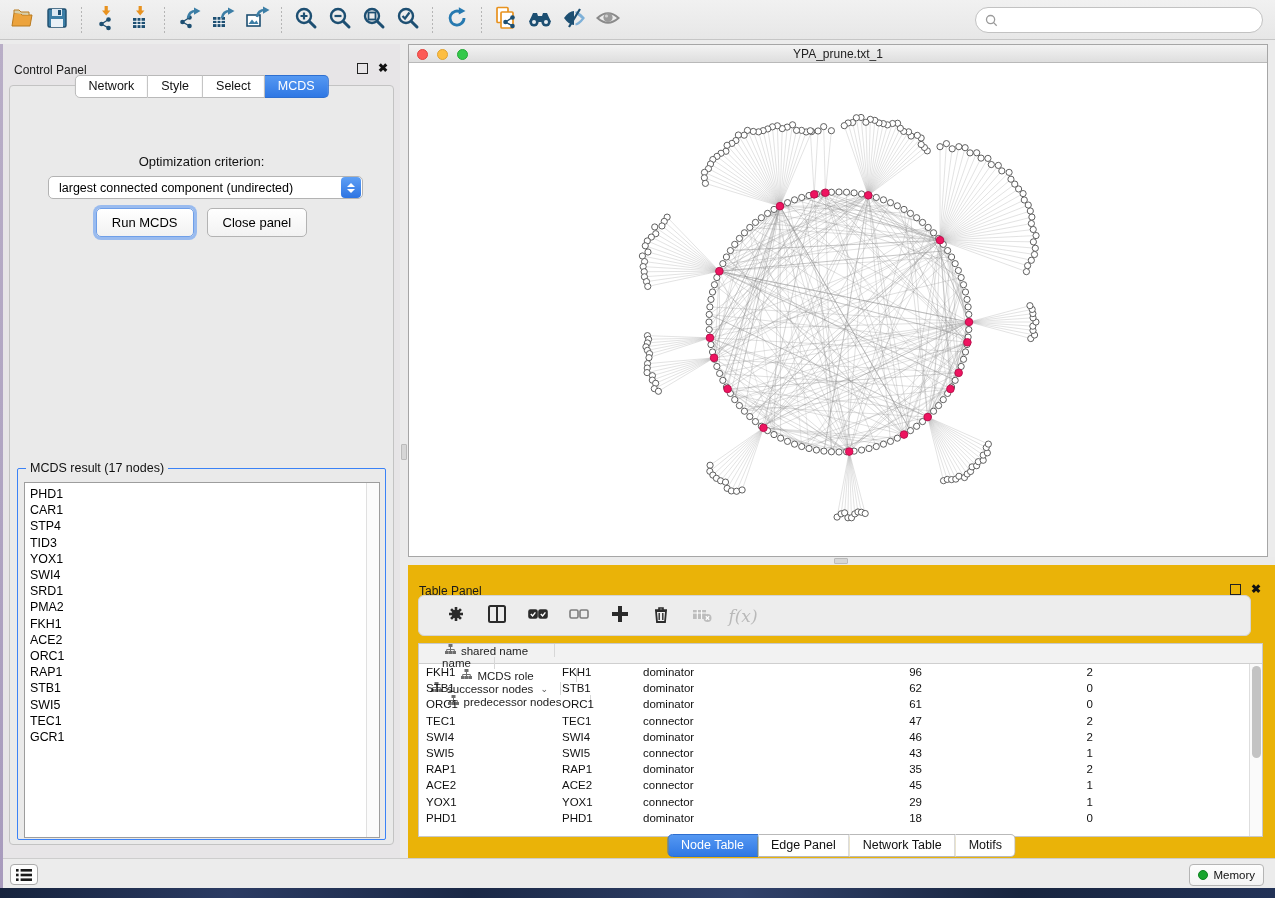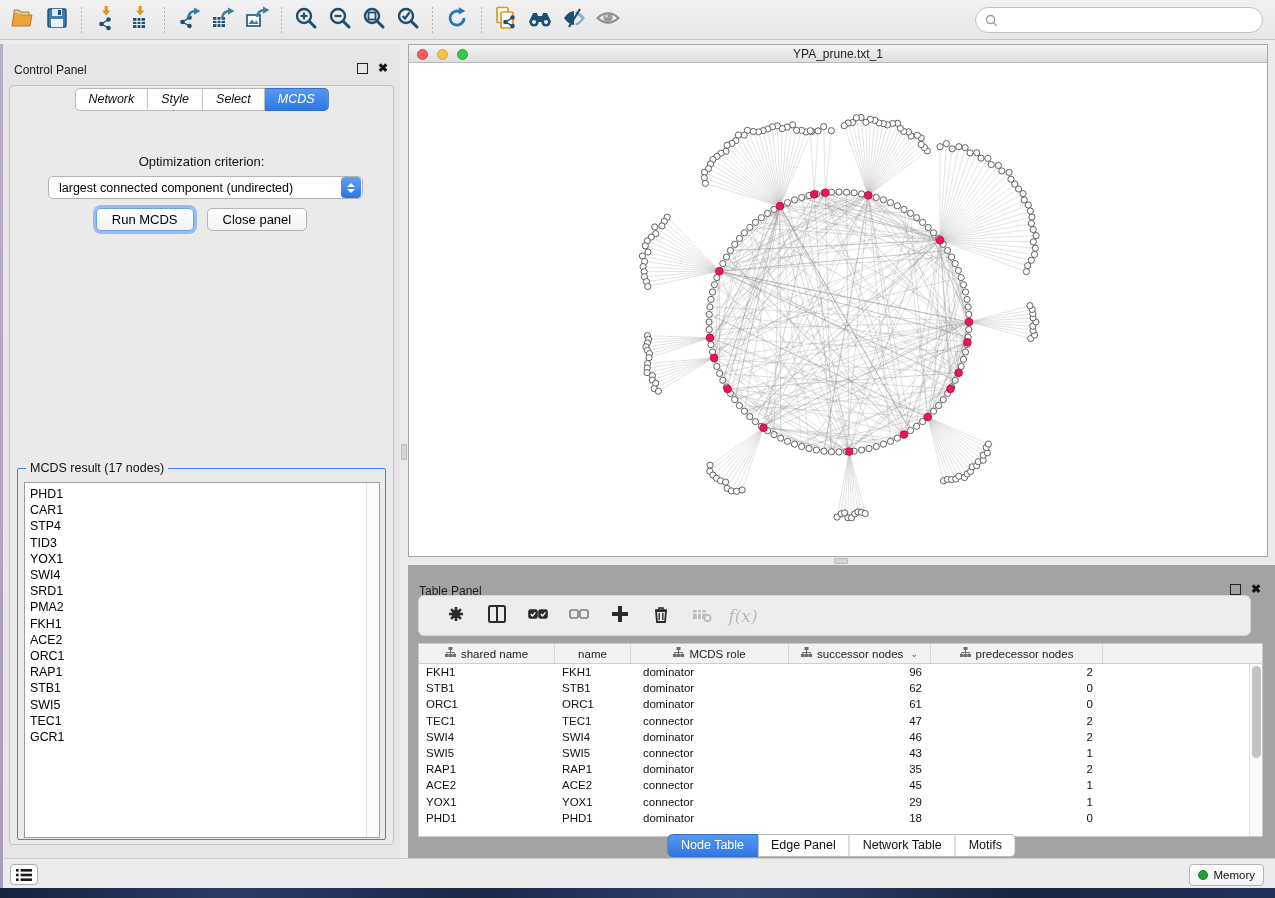--- a/index.html
+++ b/index.html
@@ -31,36 +31,36 @@
 
   #cp-inner { position:absolute; left:6px; right:6px; top:41px; bottom:13px;
     background:#eaeaea; border:1px solid #c3c3c3; border-radius:4px; }
 
   .seg-tabs { display:flex; position:absolute; z-index:5; }
   .seg-tab { background:#ffffff; border:1px solid #b9b9b9; border-left:none;
     font-size:12.5px; color:#111; padding:3px 13px 4px 13px; line-height:14px; }
   .seg-tab:first-child { border-left:1px solid #b9b9b9; border-radius:5px 0 0 5px; }
   .seg-tab:last-child { border-radius:0 5px 5px 0; }
   .seg-tab.sel { background:linear-gradient(#5598f2,#2f78e4); border-color:#2e6fd0; color:#fff; }
-  #cp-tabs { top:44px; left:50%; transform:translateX(-50%);font-style:italic; }
+  #cp-tabs { top:31px; left:50%; transform:translateX(-50%); }
 
   #opt-label { position:absolute; top:68px; width:100%; text-align:center; font-size:13px; color:#111; }
   #criterion-select { position:absolute; left:38px; top:90px; width:315px; height:23px;
     background:#ffffff; border:1px solid #b3b3b3; border-radius:5px; display:flex; align-items:center; }
   #criterion-select .sel-text { flex:1; font-size:12.5px; padding-left:10px; color:#000;
     white-space:nowrap; overflow:hidden; }
   .sel-stepper { width:20px; height:21px; margin-right:1px; border-radius:4px;
     background:linear-gradient(#5fa0f5,#2d74e2); display:flex; flex-direction:column;
     align-items:center; justify-content:center; gap:2px; }
   .chev { width:0; height:0; border-left:4px solid transparent; border-right:4px solid transparent; }
   .chev.up { border-bottom:4px solid #fff; } .chev.down { border-top:4px solid #fff; }
 
   #cp-buttons { position:absolute; top:122px; width:100%; display:flex; justify-content:center; gap:13px; }
   .mac-btn { background:linear-gradient(#ffffff,#f2f2f2); border:1px solid #b3b3b3; border-radius:5px;
-    font-size:13px; color:#000; padding:3px 15px; height:23px; line-height:15px;
+    font-size:13px; color:#000; padding:3px 15px; height:29px; line-height:15px;
     font-family:"Liberation Sans", sans-serif; }
   .mac-btn.focus { box-shadow:0 0 0 3px rgba(86,148,242,.55); border-color:#6f9fe8; }
 
   #mcds-group { position:absolute; left:7px; right:7px; top:382px; height:372px;
     border:1px solid #3b82f6; border-radius:2px; }
   #mcds-legend { position:absolute; top:-8px; left:8px; background:#eaeaea;
     font-size:12.5px; padding:0 4px; color:#111; }
   #mcds-list { position:absolute; left:6px; right:5px; top:13px; height:356px;
     background:#ffffff; border:1px solid #9d9d9d; overflow:hidden; }
   .mcds-item { font-size:12.4px; line-height:16.2px; padding-left:5px; color:#000; }
@@ -82,31 +82,31 @@
   #nw-titlebar { position:absolute; left:0; top:0; right:0; height:18px;
     background:linear-gradient(#f3f3f3,#dedede); border-bottom:1px solid #b9b9b9; }
   #nw-title { position:absolute; width:100%; text-align:center; top:2px; font-size:12px; color:#222; }
   .light { position:absolute; top:3.5px; width:11px; height:11px; border-radius:50%; }
   #light-red { left:8px; background:#fc5b57; border:1px solid #e2443f; }
   #light-yellow { left:28px; background:#fdbe41; border:1px solid #e0a331; }
   #light-green { left:48px; background:#34c94b; border:1px solid #26a839; }
   #nw-canvas { position:absolute; left:0; top:18px; width:858px; height:493px; background:#ffffff; }
 
   
-  #table-panel { position:absolute; left:408px; top:565px; width:867px; height:293px; background:#a3a3a3; }
+  #table-panel { position:absolute; left:408px; top:565px; width:867px; height:293px; background:#eab308; }
   #tp-float { right:34px; } #tp-close { right:14px; }
   #tp-toolbar { position:absolute; left:10px; right:24px; top:30px; height:41px;
     background:#ededed; border:1px solid #d4d4d4; border-radius:6px;
     display:flex; align-items:center; gap:17px; padding-left:25px; }
   .tp-icon { width:24px; height:24px; display:flex; align-items:center; justify-content:center; }
   .fx { font-family:"DejaVu Serif", serif; font-style:italic; font-size:17px; color:#b9b9b9; }
 
   #node-table { position:absolute; left:10px; top:78px; width:845px; height:194px;
     background:#ffffff; border:1px solid #c9c9c9; }
-  #nt-header { display:flex; height:20px; background:#f2f2f2; border-bottom:1px solid #cfcfcf; }
+  #nt-header { display:flex; height:20px; background:#f2f2f2; border-bottom:1px solid #cfcfcf;flex-direction:column; }
   .nt-hcell { display:flex; align-items:center; justify-content:center; gap:5px;
     border-right:1px solid #d7d7d7; font-size:11.5px; color:#222; }
   .nt-hcell .sort { font-size:9px; color:#555; margin-left:2px; }
   .nt-row { display:flex; height:16.2px; }
   .nt-cell { font-size:11.5px; color:#111; line-height:16.2px; white-space:nowrap; overflow:hidden; }
   .c0 { width:136px; padding-left:7px; } .c1 { width:76px; padding-left:7px; }
   .c2 { width:158px; padding-left:12px; } .c3 { width:142px; padding-right:9px; text-align:right; }
   .c4 { width:172px; padding-right:10px; text-align:right; }
   #nt-scroll { position:absolute; right:0; top:20px; bottom:0; width:13px;
     background:#fafafa; border-left:1px solid #dedede; }

